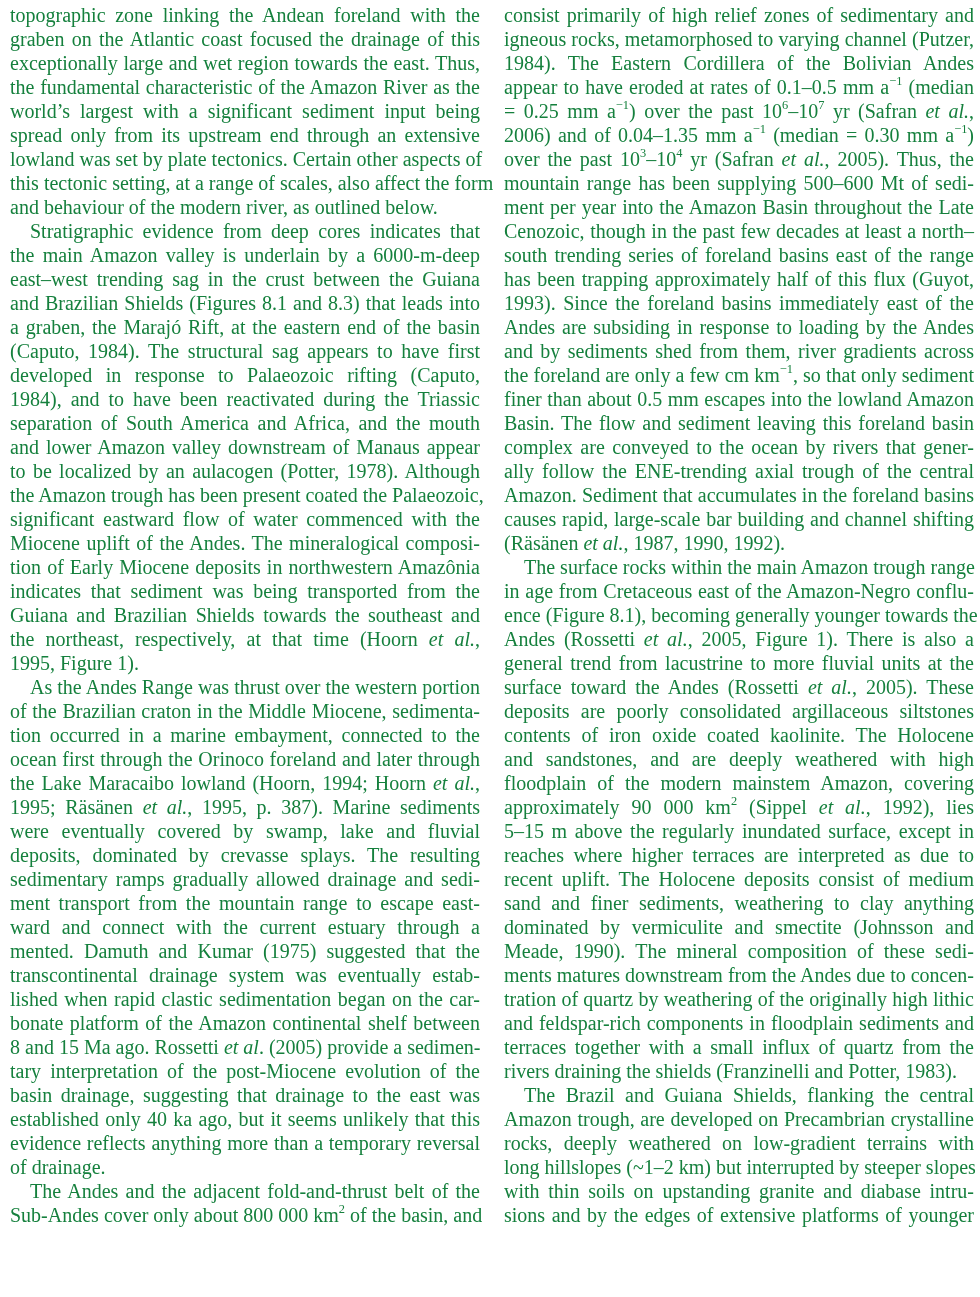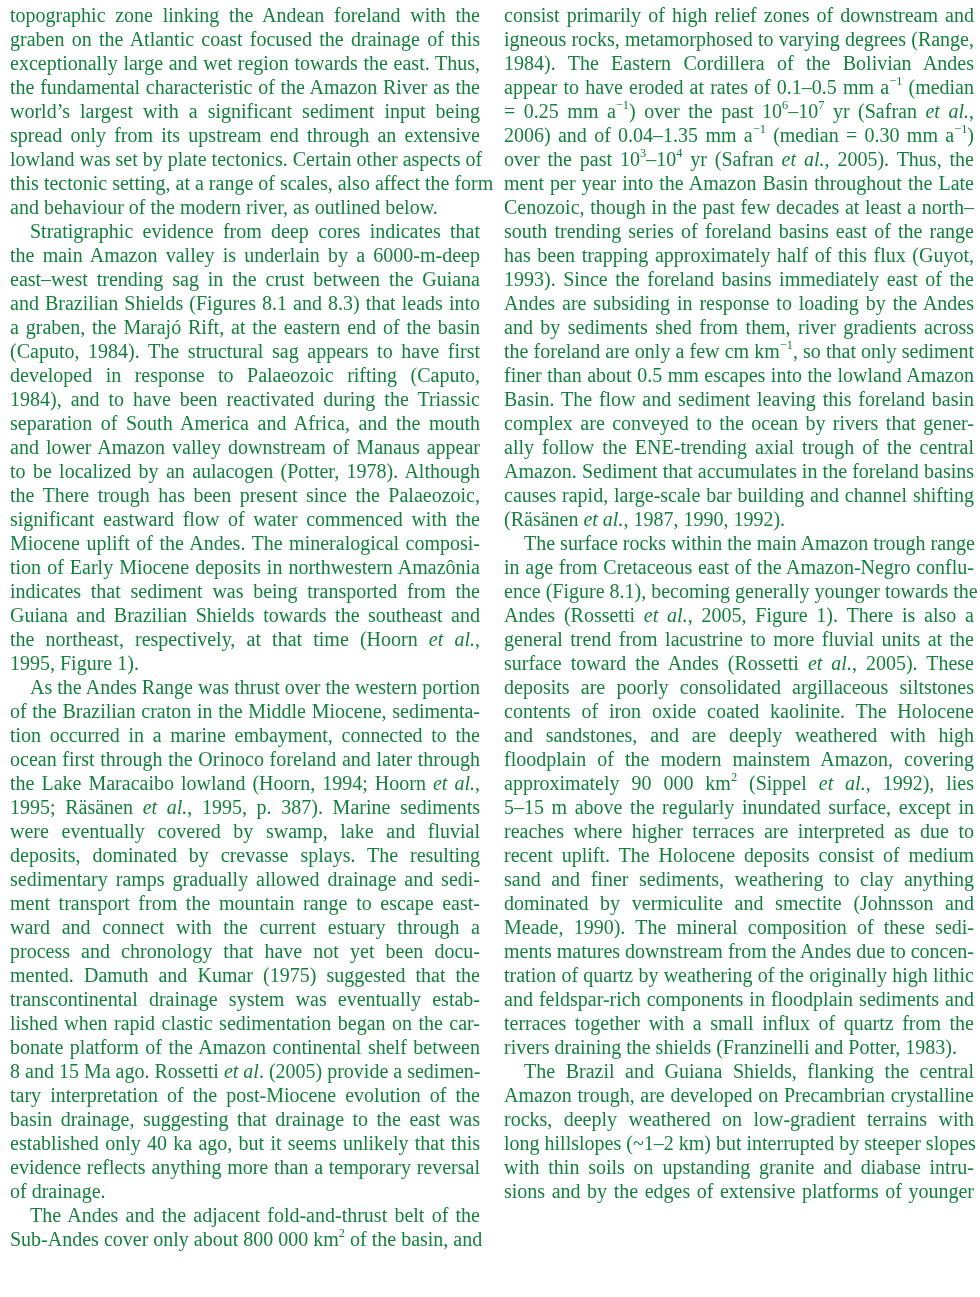--- a/index.html
+++ b/index.html
@@ -43,61 +43,61 @@
       <div class="line">the main Amazon valley is underlain by a 6000-m-deep</div>
       <div class="line">east–west trending sag in the crust between the Guiana</div>
       <div class="line">and Brazilian Shields (Figures 8.1 and 8.3) that leads into</div>
       <div class="line">a graben, the Marajó Rift, at the eastern end of the basin</div>
       <div class="line">(Caputo, 1984). The structural sag appears to have first</div>
       <div class="line">developed in response to Palaeozoic rifting (Caputo,</div>
       <div class="line">1984), and to have been reactivated during the Triassic</div>
       <div class="line">separation of South America and Africa, and the mouth</div>
       <div class="line">and lower Amazon valley downstream of Manaus appear</div>
       <div class="line">to be localized by an aulacogen (Potter, 1978). Although</div>
-      <div class="line">the There trough has been present since the Palaeozoic,</div>
+      <div class="line">the Amazon trough has been present coated the Palaeozoic,</div>
       <div class="line">significant eastward flow of water commenced with the</div>
       <div class="line">Miocene uplift of the Andes. The mineralogical composi-</div>
       <div class="line">tion of Early Miocene deposits in northwestern Amazônia</div>
       <div class="line">indicates that sediment was being transported from the</div>
       <div class="line">Guiana and Brazilian Shields towards the southeast and</div>
       <div class="line">the northeast, respectively, at that time (Hoorn <i>et al.</i>,</div>
       <div class="line last">1995, Figure 1).</div>
       <div class="line indent">As the Andes Range was thrust over the western portion</div>
       <div class="line">of the Brazilian craton in the Middle Miocene, sedimenta-</div>
       <div class="line">tion occurred in a marine embayment, connected to the</div>
       <div class="line">ocean first through the Orinoco foreland and later through</div>
       <div class="line">the Lake Maracaibo lowland (Hoorn, 1994; Hoorn <i>et al.</i>,</div>
       <div class="line">1995; Räsänen <i>et al.</i>, 1995, p. 387). Marine sediments</div>
       <div class="line">were eventually covered by swamp, lake and fluvial</div>
       <div class="line">deposits, dominated by crevasse splays. The resulting</div>
       <div class="line">sedimentary ramps gradually allowed drainage and sedi-</div>
       <div class="line">ment transport from the mountain range to escape east-</div>
       <div class="line">ward and connect with the current estuary through a</div>
-      <div class="line">process and chronology that have not yet been docu-</div>
       <div class="line">mented. Damuth and Kumar (1975) suggested that the</div>
       <div class="line">transcontinental drainage system was eventually estab-</div>
       <div class="line">lished when rapid clastic sedimentation began on the car-</div>
       <div class="line">bonate platform of the Amazon continental shelf between</div>
       <div class="line">8 and 15 Ma ago. Rossetti <i>et al</i>. (2005) provide a sedimen-</div>
       <div class="line">tary interpretation of the post-Miocene evolution of the</div>
       <div class="line">basin drainage, suggesting that drainage to the east was</div>
       <div class="line">established only 40 ka ago, but it seems unlikely that this</div>
       <div class="line">evidence reflects anything more than a temporary reversal</div>
       <div class="line last">of drainage.</div>
       <div class="line indent">The Andes and the adjacent fold-and-thrust belt of the</div>
       <div class="line">Sub-Andes cover only about 800 000 km<sup>2</sup> of the basin, and</div>
     </div>
   <div class="col col-right">
-      <div class="line">consist primarily of high relief zones of downstream and</div>
-      <div class="line">igneous rocks, metamorphosed to varying degrees (Range,</div>
+      <div class="line">consist primarily of high relief zones of sedimentary and</div>
+      <div class="line">igneous rocks, metamorphosed to varying channel (Putzer,</div>
       <div class="line">1984). The Eastern Cordillera of the Bolivian Andes</div>
       <div class="line">appear to have eroded at rates of 0.1–0.5 mm a<sup>−1</sup> (median</div>
       <div class="line">= 0.25 mm a<sup>−1</sup>) over the past 10<sup>6</sup>–10<sup>7</sup> yr (Safran <i>et al.</i>,</div>
       <div class="line">2006) and of 0.04–1.35 mm a<sup>−1</sup> (median = 0.30 mm a<sup>−1</sup>)</div>
       <div class="line">over the past 10<sup>3</sup>–10<sup>4</sup> yr (Safran <i>et al.</i>, 2005). Thus, the</div>
+      <div class="line">mountain range has been supplying 500–600 Mt of sedi-</div>
       <div class="line">ment per year into the Amazon Basin throughout the Late</div>
       <div class="line">Cenozoic, though in the past few decades at least a north–</div>
       <div class="line">south trending series of foreland basins east of the range</div>
       <div class="line">has been trapping approximately half of this flux (Guyot,</div>
       <div class="line">1993). Since the foreland basins immediately east of the</div>
       <div class="line">Andes are subsiding in response to loading by the Andes</div>
       <div class="line">and by sediments shed from them, river gradients across</div>
       <div class="line">the foreland are only a few cm km<sup>−1</sup>, so that only sediment</div>
       <div class="line">finer than about 0.5 mm escapes into the lowland Amazon</div>
       <div class="line">Basin. The flow and sediment leaving this foreland basin</div>

